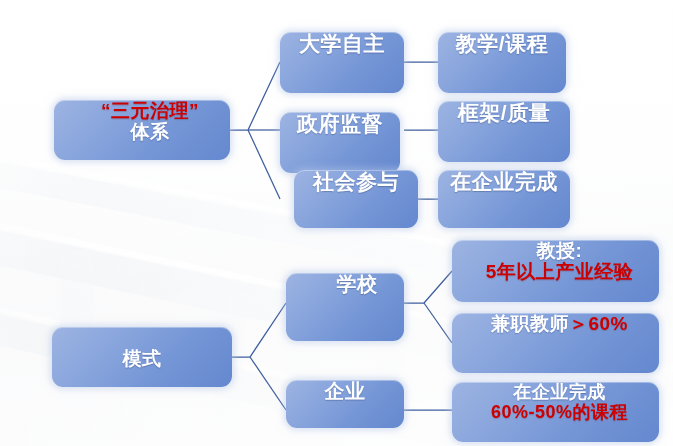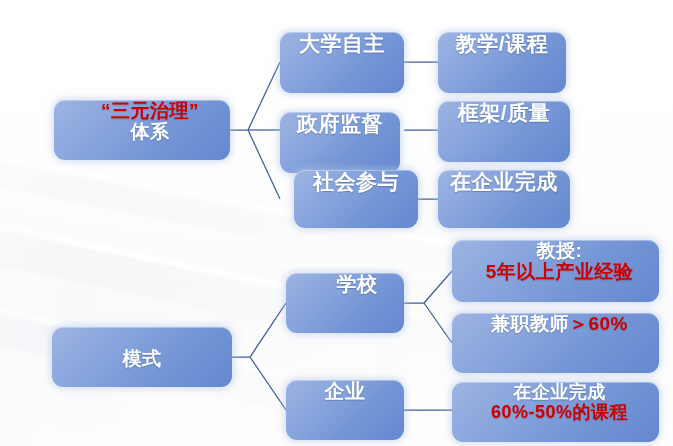--- a/index.html
+++ b/index.html
@@ -155,24 +155,24 @@
     <span class="tx white">在企业完成</span>
   </div>
 
   <div class="node root" style="left:52px; top:327px; width:180px; height:60px;">
     <div class="tx">
       <br>
       <span class="white">模式</span>
     </div>
   </div>
 
-  <div class="node pair" style="left:286px; top:273px; width:118px; height:60px;padding-left:24px;">
+  <div class="node pair" style="left:286px; top:273px; width:118px; height:68px;padding-left:24px;">
     <span class="tx white">学校</span>
   </div>
-  <div class="node pair" style="left:286px; top:380px; width:118px; height:60px;">
+  <div class="node pair" style="left:286px; top:380px; width:118px; height:48px;">
     <span class="tx white">企业</span>
   </div>
 
   <div class="node detail" style="left:452px; top:240px; width:207px; height:62px;">
     <div class="tx">
       <span class="white">教授:</span><br>
       <span class="red">5年以上产业经验</span>
     </div>
   </div>
 

